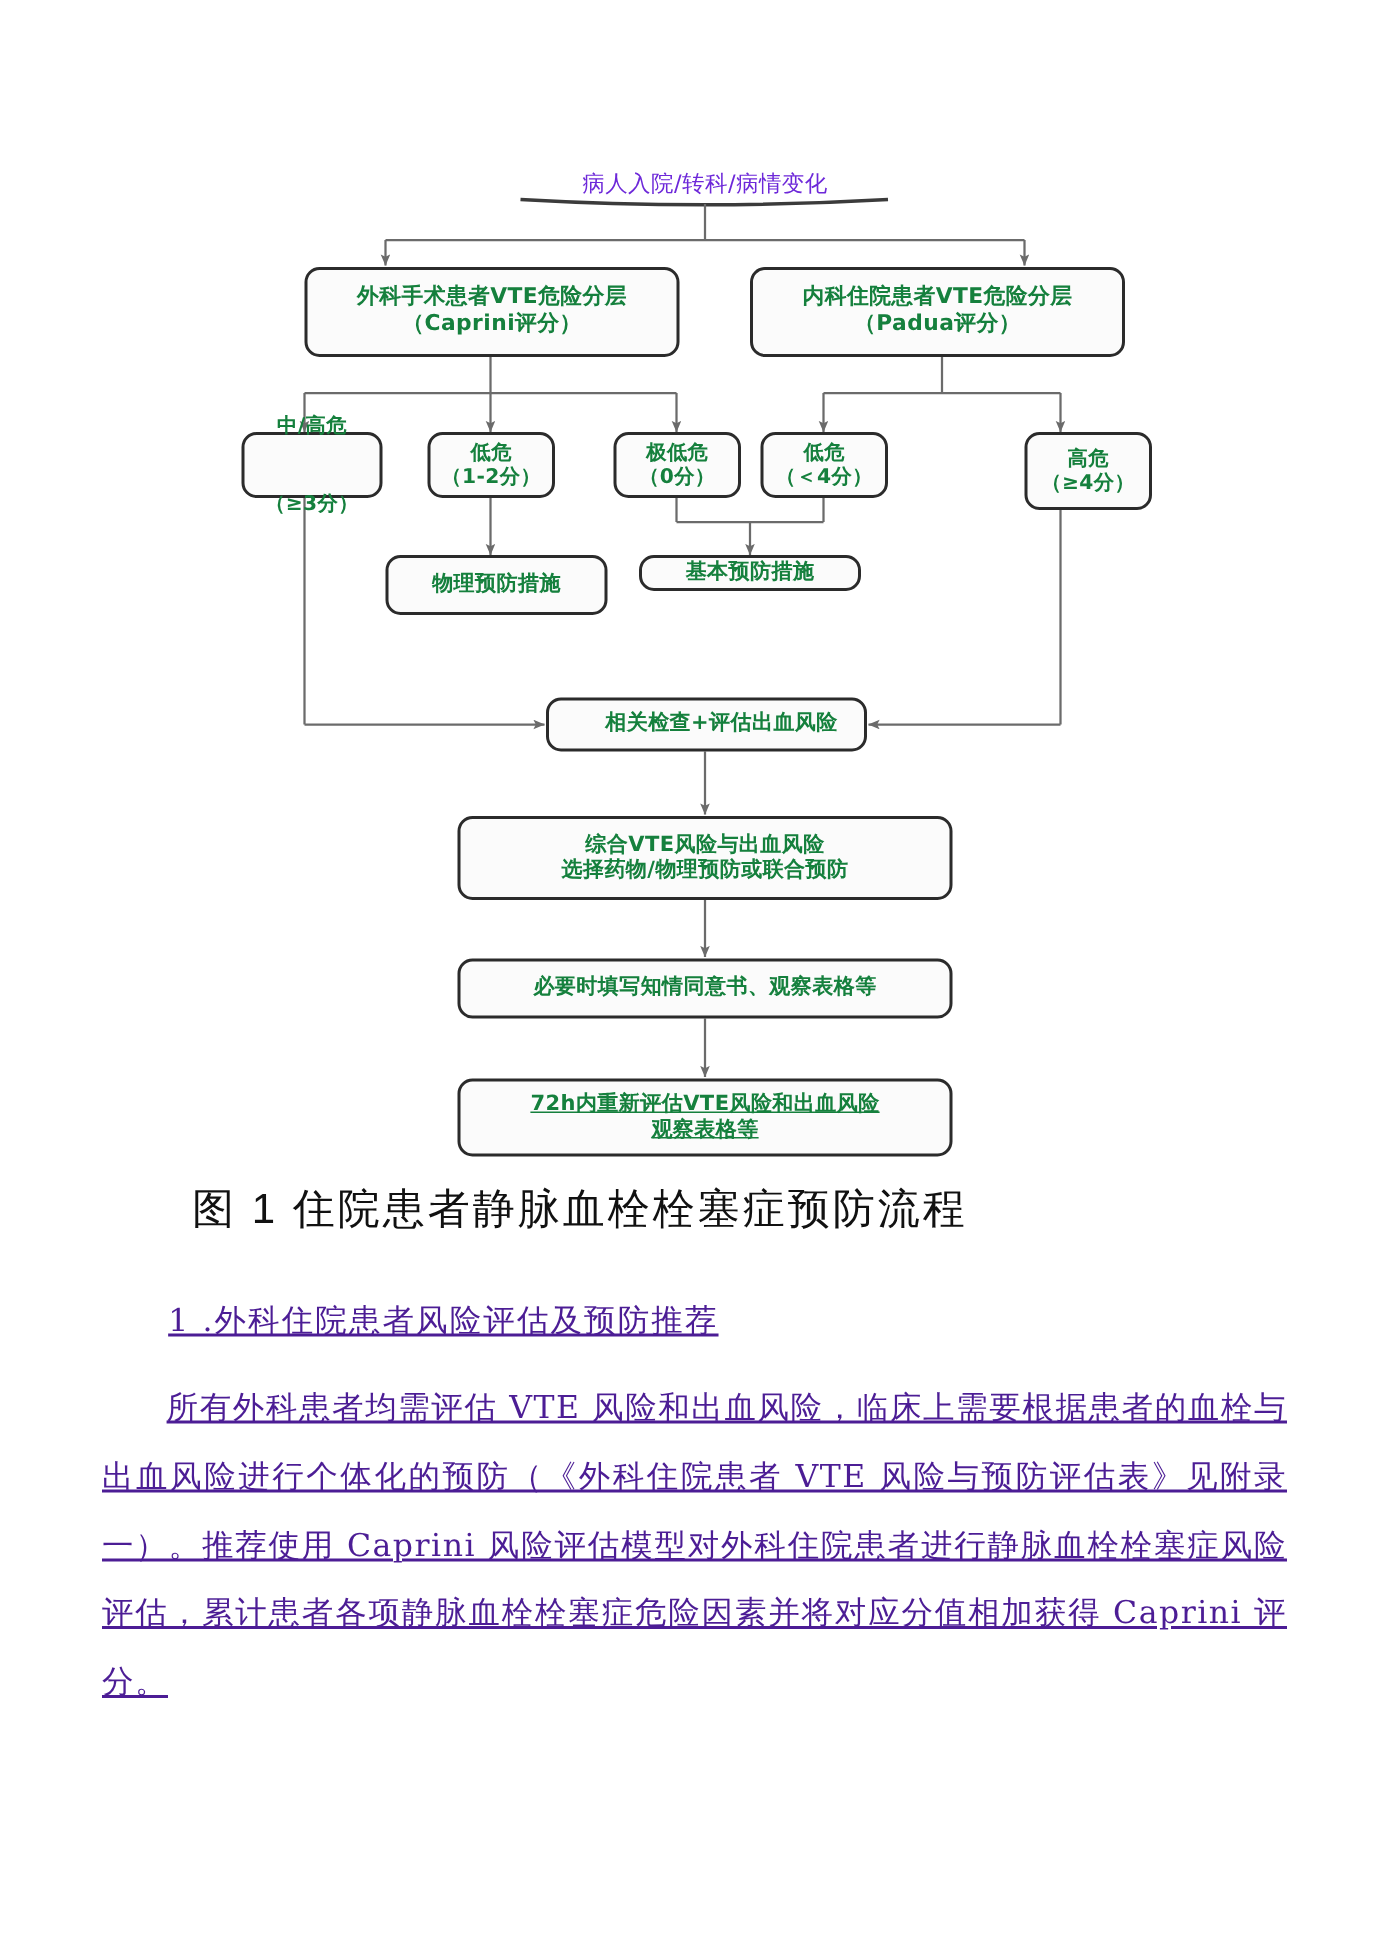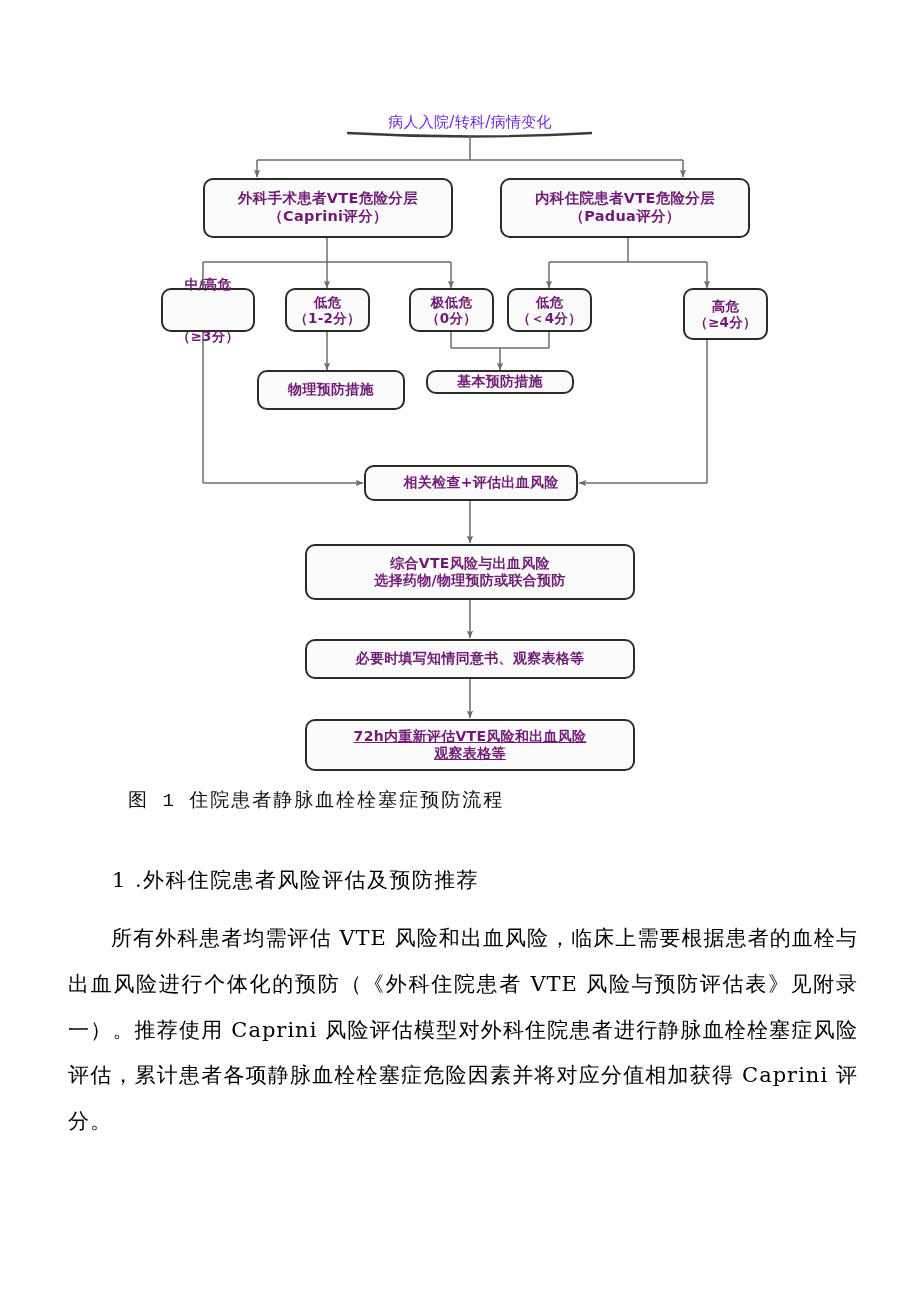--- a/index.html
+++ b/index.html
@@ -36,21 +36,21 @@
     position: absolute;
     box-sizing: border-box;
     border: 2.2px solid #2b2b2b;
     border-radius: 10px;
     background: #fbfbfb;
     display: flex;
     flex-direction: column;
     align-items: center;
     justify-content: center;
     text-align: center;
-    color: #701a75;
+    color: #15803d;
     letter-spacing: 0.3px;
     line-height: 1.22;
     font-weight: 700;
     z-index: 3;
   }
   .node .ln {
     display: block;
     white-space: nowrap;
   }
 
@@ -67,34 +67,35 @@
   .node-strat .ln { font-size: 14.5px; }
   .node-risk .ln  { font-size: 13.5px; }
   .node-meas .ln  { font-size: 14px; }
   .node-wide .ln  { font-size: 14px; }
 
   
   .caption {
     position: absolute;
     left: 128px;
     top: 787px;
-    font-family: Liberation Mono, monospace;
-    font-size: 19px;
+    font-family: Liberation Sans, sans-serif;
+    font-size: 28px;
     letter-spacing: 2.0px;
     color: #111;
     white-space: nowrap;
   }
 
   #body-text {
     position: absolute;
     left: 68px;
     top: 866px;
     width: 790px;
     font-family: "DejaVu Serif", "Liberation Serif", serif;
-    color: #000000;
+    color: #4c1d95;
+    text-decoration: underline;
   }
   .heading {
     font-size: 21px;
     letter-spacing: 1.4px;
     text-indent: 2.1em;
     margin: 0 0 22px 0;
     white-space: nowrap;
   }
   .para {
     font-size: 21px;

